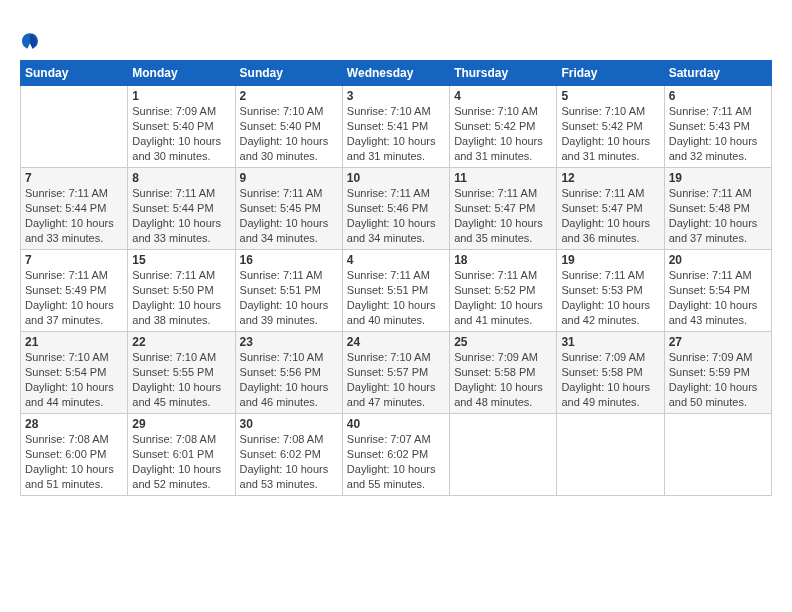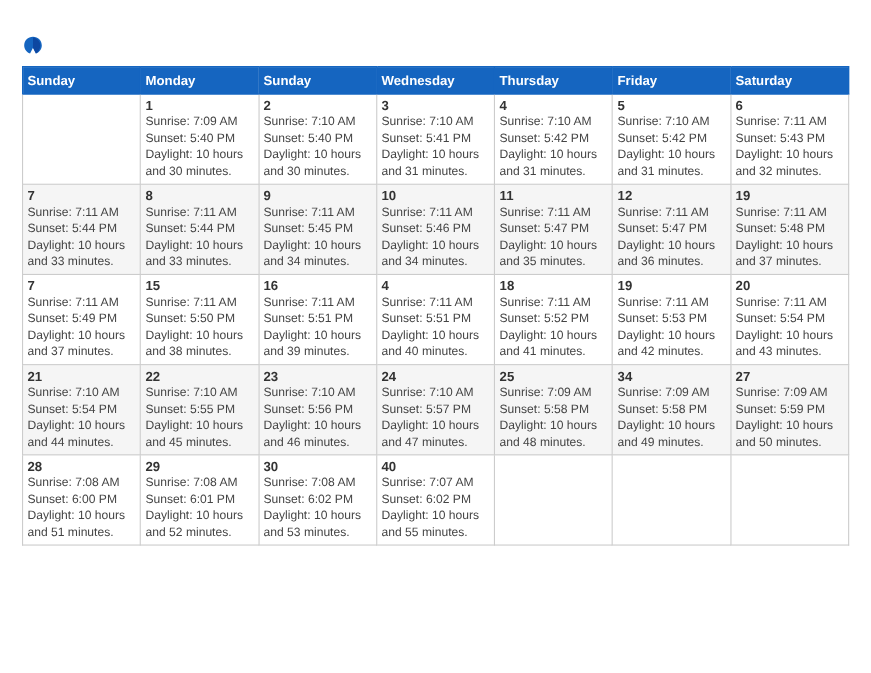--- a/index.html
+++ b/index.html
@@ -228,21 +228,21 @@
           </td>
           <td>
             <span class="day-num">24</span>
             <div class="day-info">Sunrise: 7:10 AM<br>Sunset: 5:57 PM<br>Daylight: 10 hours<br>and 47 minutes.</div>
           </td>
           <td>
             <span class="day-num">25</span>
             <div class="day-info">Sunrise: 7:09 AM<br>Sunset: 5:58 PM<br>Daylight: 10 hours<br>and 48 minutes.</div>
           </td>
           <td>
-            <span class="day-num">34</span>
+            <span class="day-num">31</span>
             <div class="day-info">Sunrise: 7:09 AM<br>Sunset: 5:58 PM<br>Daylight: 10 hours<br>and 49 minutes.</div>
           </td>
           <td>
             <span class="day-num">27</span>
             <div class="day-info">Sunrise: 7:09 AM<br>Sunset: 5:59 PM<br>Daylight: 10 hours<br>and 50 minutes.</div>
           </td>
         </tr>
         <tr class="row-bg-white">
           <td>
             <span class="day-num">28</span>

